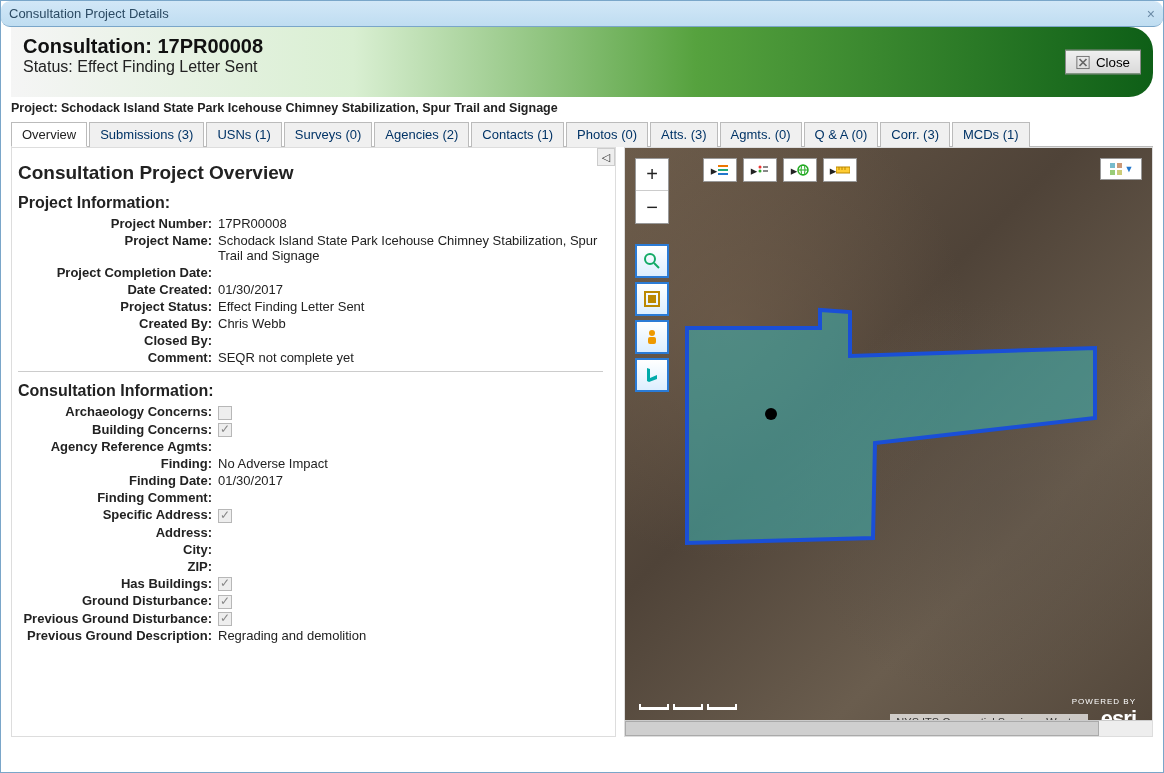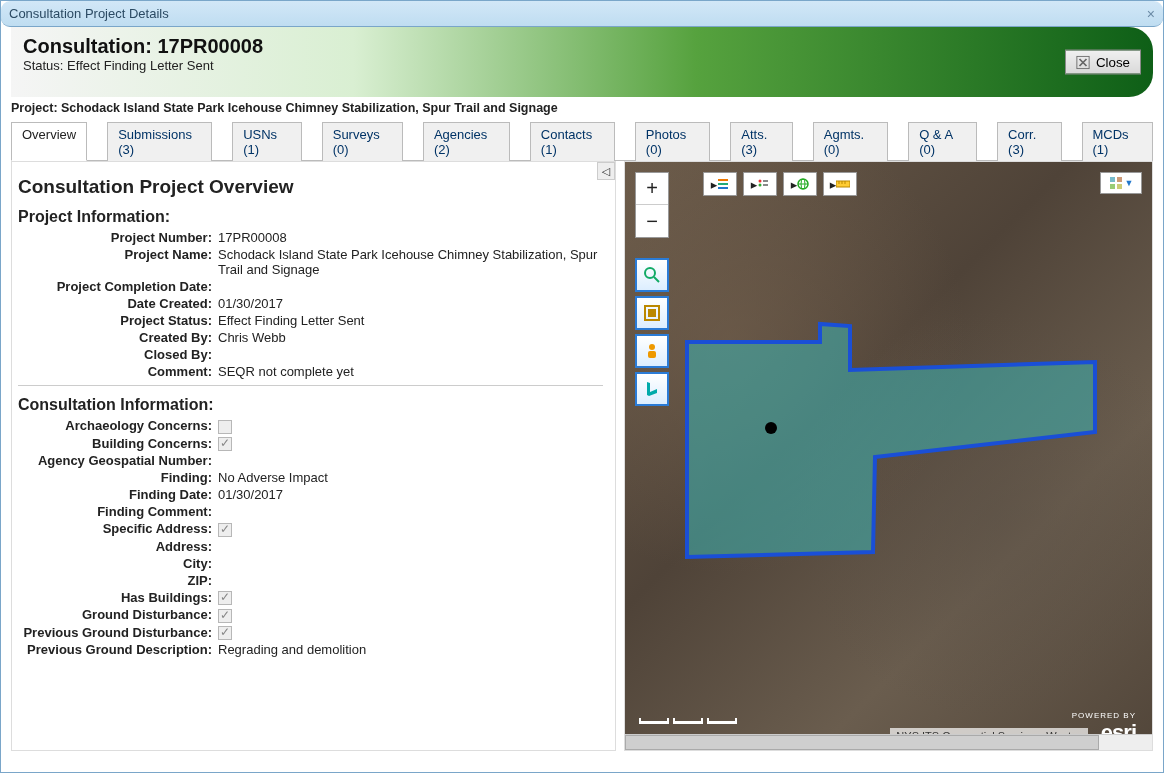--- a/index.html
+++ b/index.html
@@ -31,36 +31,36 @@
 .titlebar .close-x { font-size: 14px; color: #6a8aa5; cursor: pointer; }
 .header-strip {
   margin: 0 10px 4px 10px;
   border-radius: 0 24px 24px 0;
   background: linear-gradient(to right, #f5f5f5 0%, #d9efd2 30%, #56a23e 60%, #0e5f17 100%);
   padding: 8px 12px 6px 12px;
   position: relative;
   min-height: 70px;
 }
 .header-strip h1 { margin: 0; font-size: 20px; font-weight: 600; color: #111; }
-.header-strip .status { font-size: 13px; color: #222; }
+.header-strip .status { font-size: 16px; color: #222; }
 .project-line { margin: 2px 10px 6px 10px; font-size: 12.5px; font-weight: 700; }
 .close-btn {
   position: absolute; right: 12px; top: 50%; transform: translateY(-50%);
   background: linear-gradient(#f0f0f0,#d9d9d9);
   border: 1px solid #8a8a8a;
   padding: 4px 10px;
   display: flex; align-items: center; gap: 6px;
   cursor: pointer;
 }
 .close-btn svg { width: 14px; height: 14px; }
 .tabs {
   display: flex;
   margin: 0 10px;
   border-bottom: 1px solid #bbb;
-  gap: 20px;
+  gap: 2px;
 }
 .tab {
   border: 1px solid #bbb;
   border-bottom: none;
   padding: 4px 10px;
   background: #f0f0f0;
   font-size: 13px;
   cursor: pointer;
   color: #003366;
   position: relative;
@@ -270,21 +270,21 @@
       <h3 class="sub">Consultation Information:</h3>
       <div class="kv">
           <div class="k">Archaeology Concerns:</div>
           <div class="v"><span class="chk"></span></div>
         </div>
       <div class="kv">
           <div class="k">Building Concerns:</div>
           <div class="v"><span class="chk checked"></span></div>
         </div>
       <div class="kv">
-          <div class="k">Agency Geospatial Number:</div>
+          <div class="k">Agency Reference Agmts:</div>
           <div class="v"></div>
         </div>
       <div class="kv">
           <div class="k">Finding:</div>
           <div class="v">No Adverse Impact</div>
         </div>
       <div class="kv">
           <div class="k">Finding Date:</div>
           <div class="v">01/30/2017</div>
         </div>

